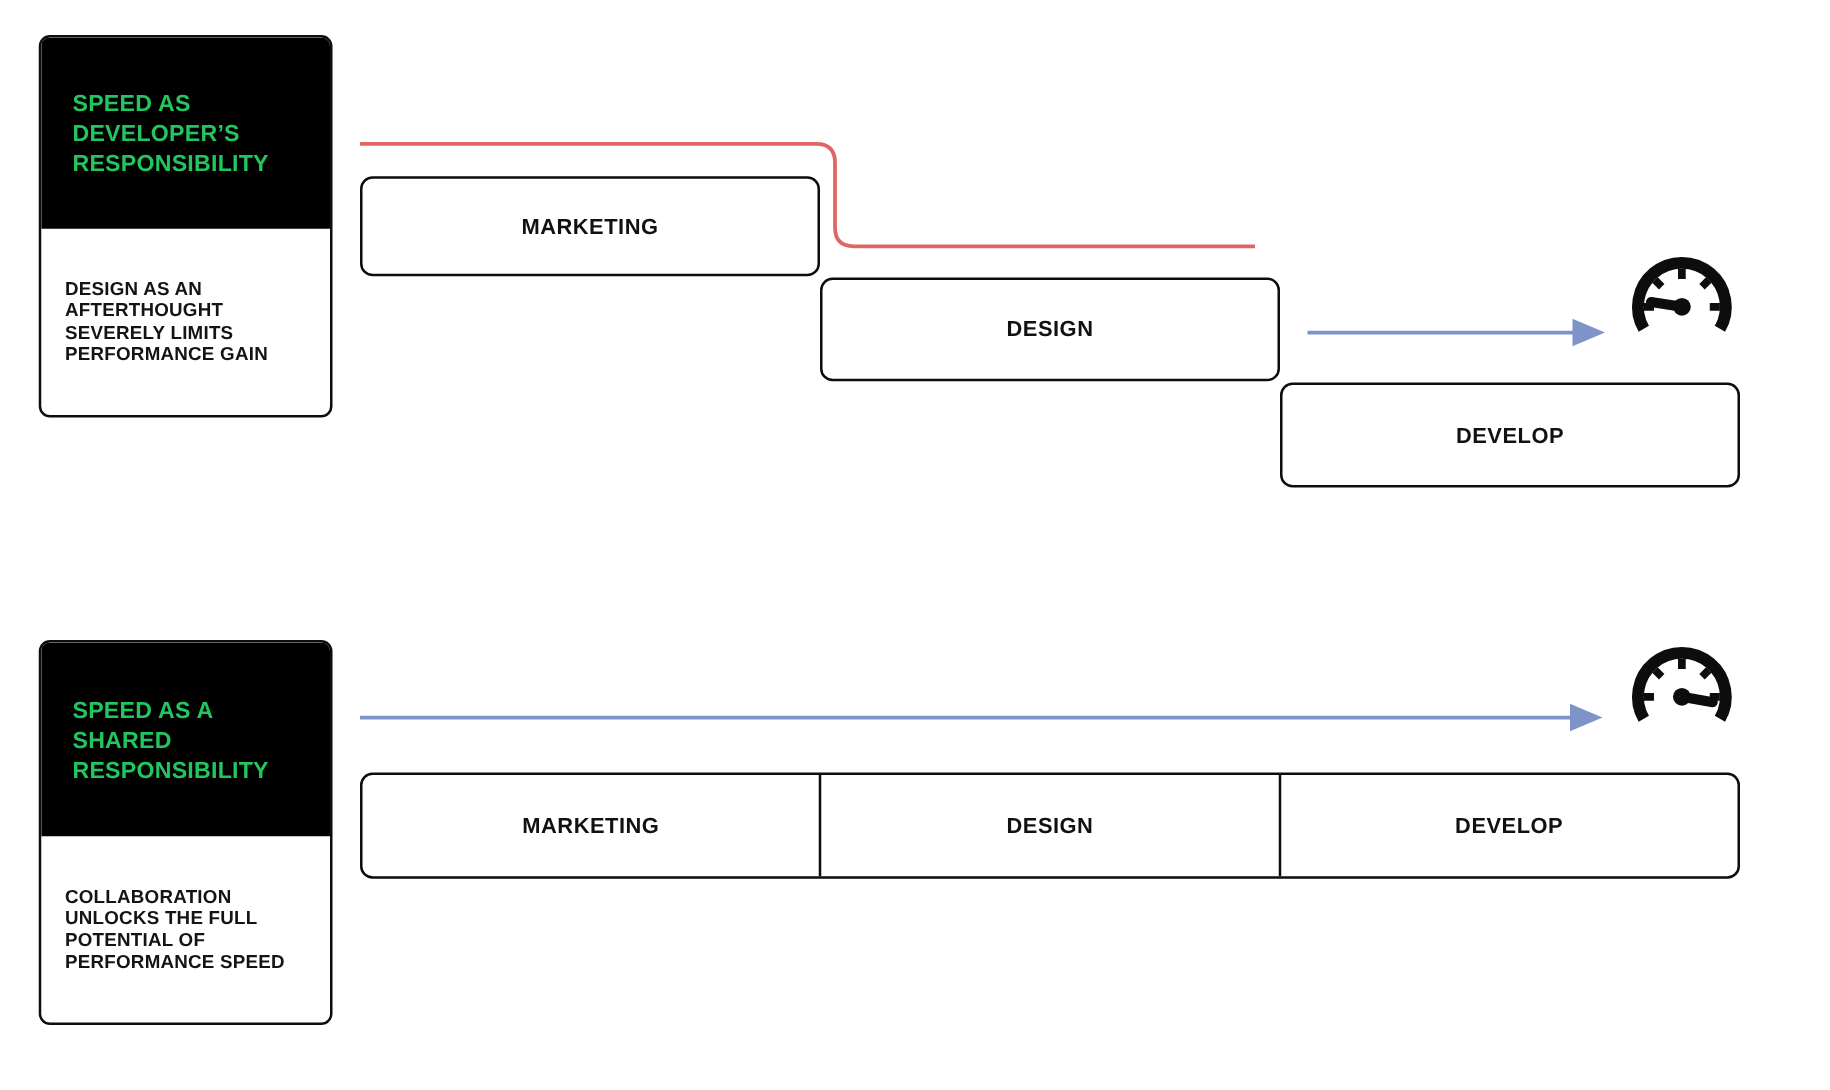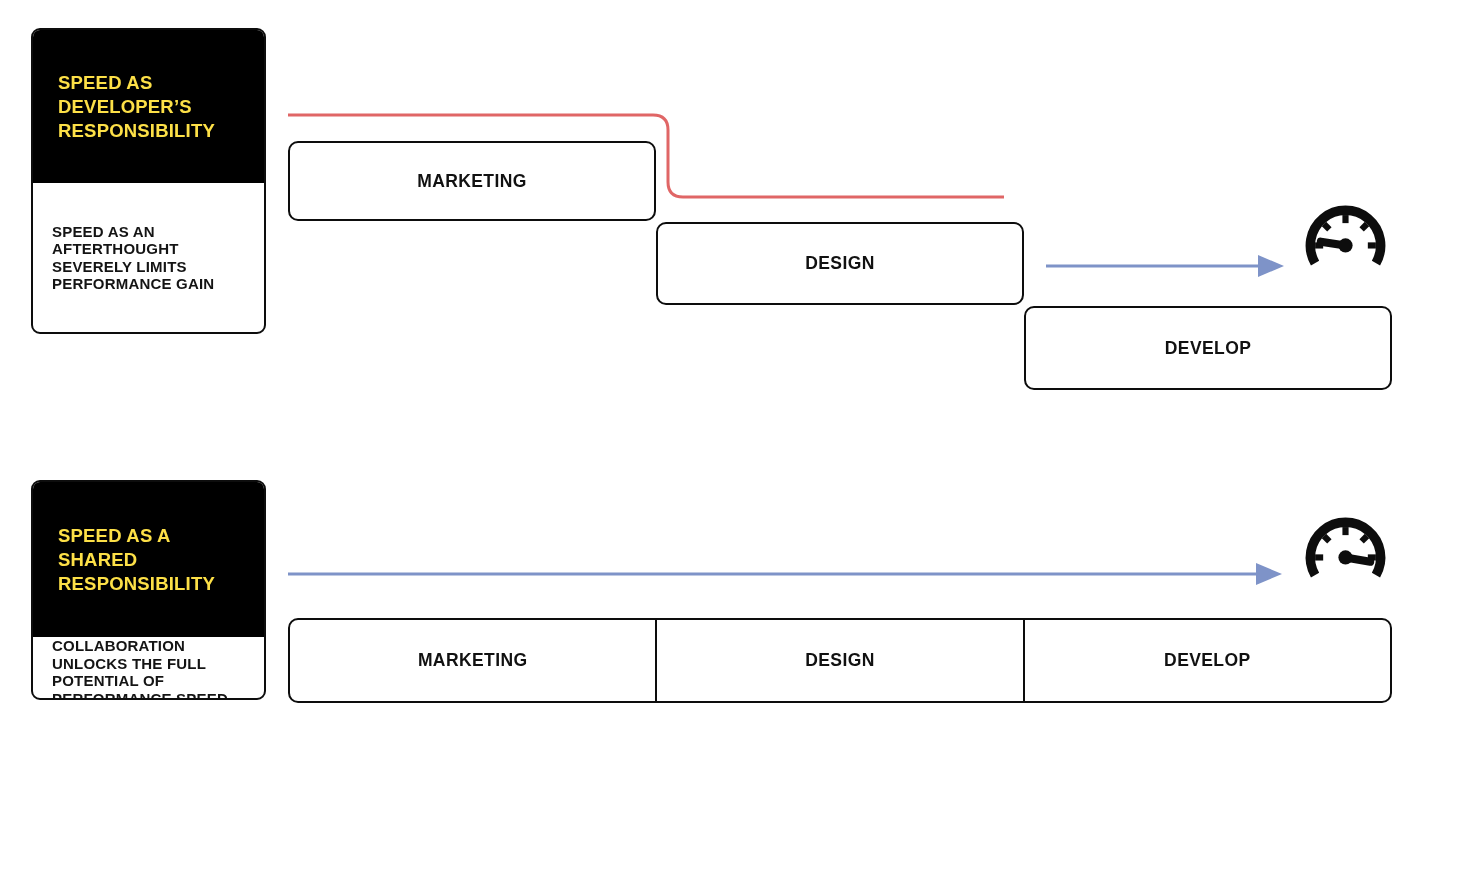--- a/index.html
+++ b/index.html
@@ -1,21 +1,21 @@
 <!DOCTYPE html>
 <html><head>
 <meta charset="utf-8">
 <style>
   html,body{margin:0;padding:0;background:#ffffff;}
   .canvas{position:relative;width:1464px;height:872px;background:#ffffff;overflow:hidden;
           font-family:"Liberation Sans","DejaVu Sans",sans-serif;color:#111;}
   .overlay{position:absolute;left:0;top:0;pointer-events:none;}
   .card{position:absolute;left:31px;width:235px;box-sizing:border-box;border:2px solid #0d0d0d;
         border-radius:9px;background:#fff;display:flex;flex-direction:column;overflow:hidden;}
-  .card-head{background:#000;color:#fde047;display:flex;align-items:center;flex:none;
+  .card-head{background:#000;color:#22c55e;display:flex;align-items:center;flex:none;
              padding:0 12px 0 25px;font-weight:700;font-size:18.5px;line-height:24px;
              letter-spacing:0.2px;white-space:pre-line;}
   .card-body{flex:1;display:flex;align-items:center;padding:0 10px 0 19px;font-weight:700;
              font-size:15px;line-height:17.5px;letter-spacing:0.2px;white-space:pre-line;color:#141414;}
   .stage{position:absolute;box-sizing:border-box;border:2px solid #0d0d0d;border-radius:10px;
          background:#fff;display:flex;align-items:center;justify-content:center;
          font-weight:700;font-size:17.5px;letter-spacing:0.4px;color:#111;}
   .row{position:absolute;left:288px;top:618px;width:1104px;height:85px;box-sizing:border-box;
        border:2px solid #0d0d0d;border-radius:10px;background:#fff;display:flex;}
   .cell{flex:1 1 0;display:flex;align-items:center;justify-content:center;
@@ -38,21 +38,21 @@
       <line x1="288" y1="574" x2="1258" y2="574" stroke-width="3" stroke="#7e93c8"></line>
       <polygon points="1256,563 1256,585 1282,574" fill="#7e93c8"></polygon>
     </g>
   </svg>
 
   <section>
     <div class="card" style="top:28px;height:306px">
       <div class="card-head" style="height:153px">SPEED AS
 DEVELOPER’S
 RESPONSIBILITY</div>
-      <div class="card-body">SPEED AS AN
+      <div class="card-body">DESIGN AS AN
 AFTERTHOUGHT
 SEVERELY LIMITS
 PERFORMANCE GAIN</div>
     </div>
 
     <div class="stage" style="left:288px;top:141px;width:368px;height:80px">MARKETING</div>
     <div class="stage" style="left:656px;top:222px;width:368px;height:83px">DESIGN</div>
     <div class="stage" style="left:1024px;top:306px;width:368px;height:84px">DEVELOP</div>
 
     <svg class="gauge" style="left:1298px;top:197px" viewBox="0 0 100 100">
@@ -63,21 +63,21 @@
         <line x1="50" y1="19" x2="50" y2="27.5"></line>
         <line x1="72.63" y1="28.37" x2="66.97" y2="34.03"></line>
         <line x1="82" y1="51" x2="73.5" y2="51"></line>
       </g>
       <line x1="50" y1="51" x2="24" y2="47" stroke="#0d0d0d" stroke-width="8.5" stroke-linecap="round"></line>
       <circle cx="50" cy="51" r="7.5" fill="#0d0d0d"></circle>
     </svg>
   </section>
 
   <section>
-    <div class="card" style="top:480px;height:220px">
+    <div class="card" style="top:512px;height:308px">
       <div class="card-head" style="height:155px">SPEED AS A
 SHARED
 RESPONSIBILITY</div>
       <div class="card-body">COLLABORATION
 UNLOCKS THE FULL
 POTENTIAL OF
 PERFORMANCE SPEED</div>
     </div>
 
     <div class="row">

